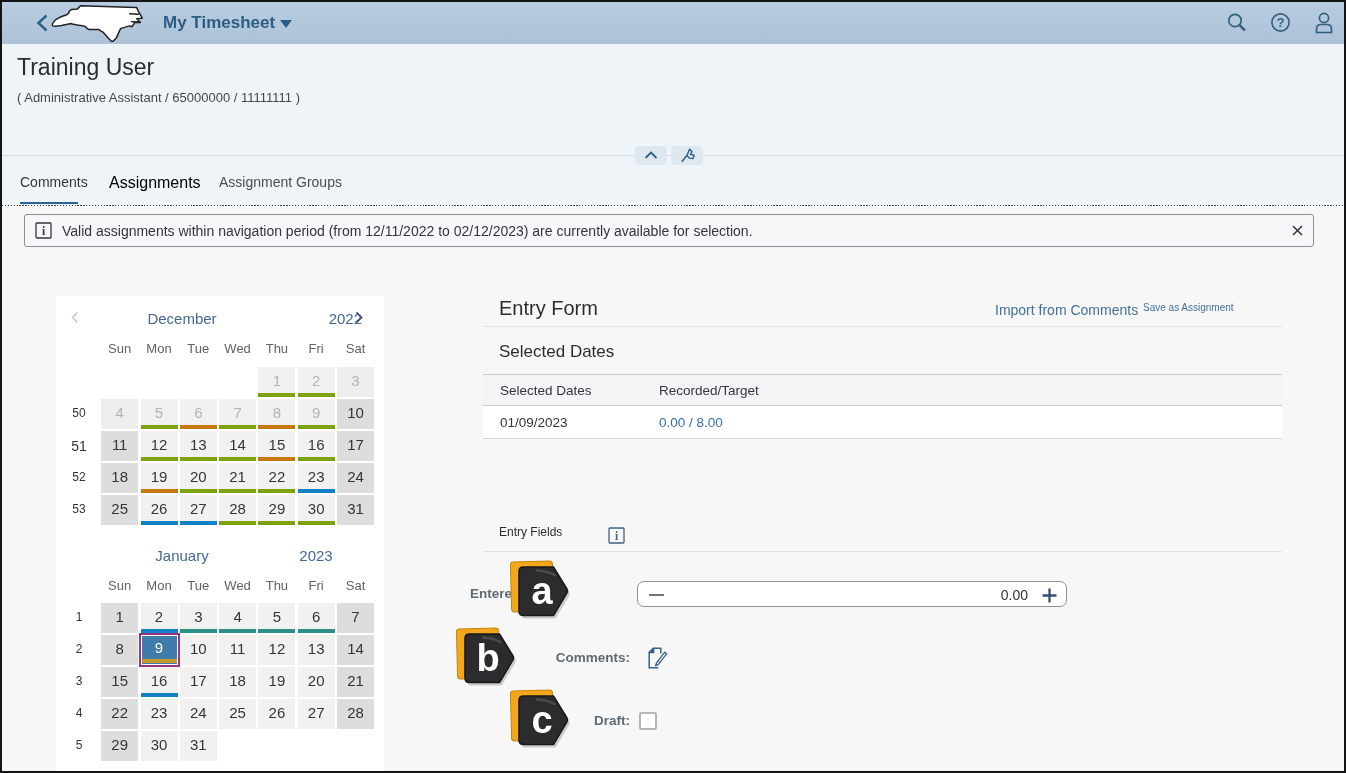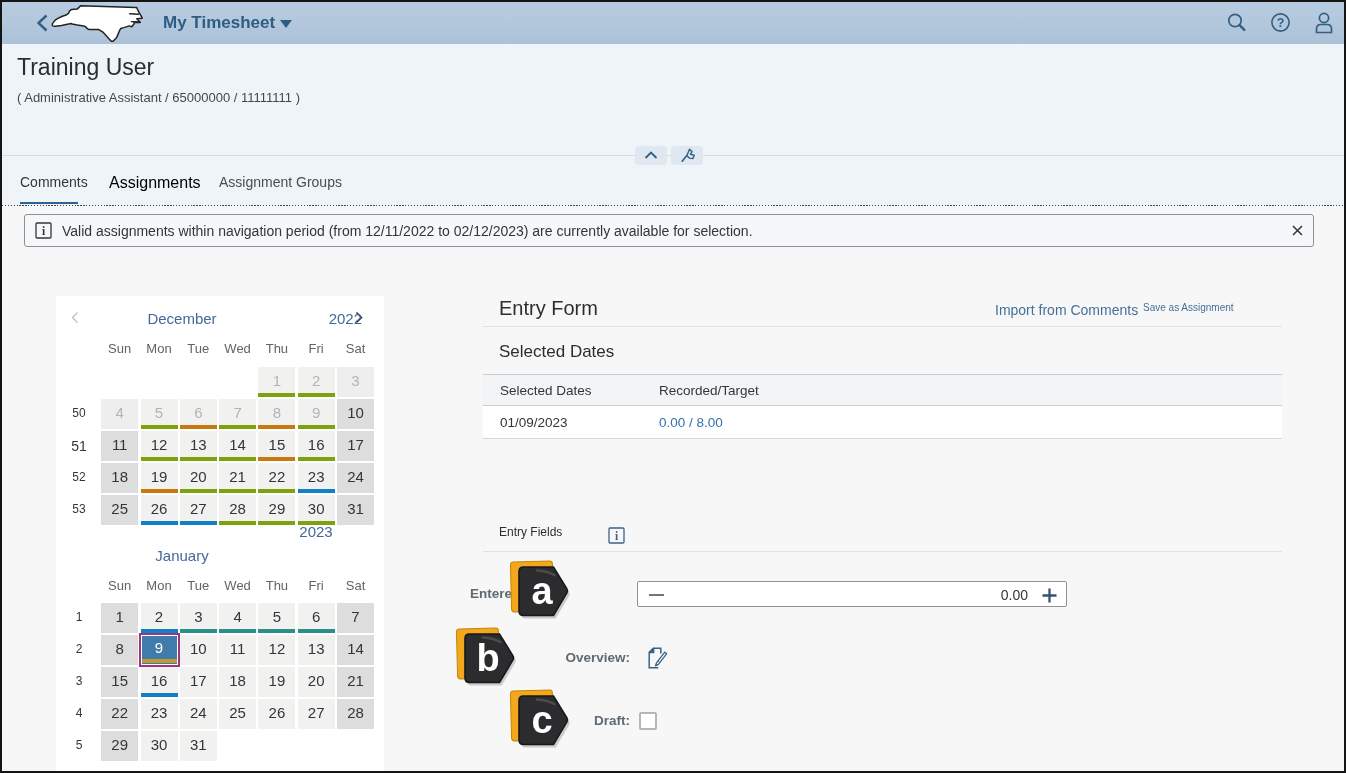--- a/index.html
+++ b/index.html
@@ -107,21 +107,21 @@
 <div style="position:absolute;left:297.7px;top:463.0px;width:37px;height:30px;background:#f1f1f0;color:#32363a;font-size:15px;line-height:27px;text-align:center;">23<div style="position:absolute;left:0;right:0;bottom:0;height:4px;background:#1180c4"></div></div>
 <div style="position:absolute;left:337.0px;top:463.0px;width:37px;height:30px;background:#dddddd;color:#32363a;font-size:15px;line-height:27px;text-align:center;">24</div>
 <div style="position:absolute;left:101.2px;top:495.0px;width:37px;height:30px;background:#dddddd;color:#32363a;font-size:15px;line-height:27px;text-align:center;">25</div>
 <div style="position:absolute;left:140.5px;top:495.0px;width:37px;height:30px;background:#f1f1f0;color:#32363a;font-size:15px;line-height:27px;text-align:center;">26<div style="position:absolute;left:0;right:0;bottom:0;height:4px;background:#1180c4"></div></div>
 <div style="position:absolute;left:179.8px;top:495.0px;width:37px;height:30px;background:#f1f1f0;color:#32363a;font-size:15px;line-height:27px;text-align:center;">27<div style="position:absolute;left:0;right:0;bottom:0;height:4px;background:#1180c4"></div></div>
 <div style="position:absolute;left:219.1px;top:495.0px;width:37px;height:30px;background:#f1f1f0;color:#32363a;font-size:15px;line-height:27px;text-align:center;">28<div style="position:absolute;left:0;right:0;bottom:0;height:4px;background:#7da20e"></div></div>
 <div style="position:absolute;left:258.4px;top:495.0px;width:37px;height:30px;background:#f1f1f0;color:#32363a;font-size:15px;line-height:27px;text-align:center;">29<div style="position:absolute;left:0;right:0;bottom:0;height:4px;background:#7da20e"></div></div>
 <div style="position:absolute;left:297.7px;top:495.0px;width:37px;height:30px;background:#f1f1f0;color:#32363a;font-size:15px;line-height:27px;text-align:center;">30<div style="position:absolute;left:0;right:0;bottom:0;height:4px;background:#7da20e"></div></div>
 <div style="position:absolute;left:337.0px;top:495.0px;width:37px;height:30px;background:#dddddd;color:#32363a;font-size:15px;line-height:27px;text-align:center;">31</div>
 <div style="position:absolute;left:122px;top:547px;width:120px;text-align:center;color:#44689a;font-size:15px">January</div>
-<div style="position:absolute;left:276px;top:523px;width:80px;text-align:center;color:#44689a;font-size:15px">2023</div>
+<div style="position:absolute;left:276px;top:547px;width:80px;text-align:center;color:#44689a;font-size:15px">2023</div>
 <div style="position:absolute;left:101.2px;top:578px;width:37px;text-align:center;color:#616366;font-size:13px">Sun</div>
 <div style="position:absolute;left:140.5px;top:578px;width:37px;text-align:center;color:#616366;font-size:13px">Mon</div>
 <div style="position:absolute;left:179.8px;top:578px;width:37px;text-align:center;color:#616366;font-size:13px">Tue</div>
 <div style="position:absolute;left:219.1px;top:578px;width:37px;text-align:center;color:#616366;font-size:13px">Wed</div>
 <div style="position:absolute;left:258.4px;top:578px;width:37px;text-align:center;color:#616366;font-size:13px">Thu</div>
 <div style="position:absolute;left:297.7px;top:578px;width:37px;text-align:center;color:#616366;font-size:13px">Fri</div>
 <div style="position:absolute;left:337.0px;top:578px;width:37px;text-align:center;color:#616366;font-size:13px">Sat</div>
 <div style="position:absolute;left:64px;top:610px;width:30px;text-align:center;color:#32363a;font-size:12px">1</div>
 <div style="position:absolute;left:64px;top:642px;width:30px;text-align:center;color:#32363a;font-size:12px">2</div>
 <div style="position:absolute;left:64px;top:674px;width:30px;text-align:center;color:#32363a;font-size:12px">3</div>
@@ -172,23 +172,23 @@
 <div class="abs" style="left:483px;top:406px;width:799px;height:33px;background:#ffffff;border-bottom:1px solid #d4d7da;box-sizing:border-box"></div>
 <div class="abs" style="left:500px;top:415px;font-size:13.5px;color:#32363a">01/09/2023</div>
 <div class="abs" style="left:659px;top:415px;font-size:13.5px;color:#3470ad">0.00 / 8.00</div>
 <div class="abs" style="left:499px;top:525px;font-size:12px;color:#2b2e31">Entry Fields</div>
 <svg class="abs" style="left:608px;top:527px" width="17" height="17" viewBox="0 0 17 17">
 <rect x="1" y="1" width="15" height="15" rx="1" fill="none" stroke="#3f6285" stroke-width="1.3"></rect>
 <text x="8.5" y="12.6" text-anchor="middle" font-size="11.5" font-weight="bold" font-family="Liberation Serif,serif" fill="#3f6285">i</text>
   </svg>
 <div class="abs" style="left:483px;top:551px;width:799px;height:1px;background:#e0e3e6"></div>
 <div class="abs" style="left:470px;top:586px;width:160px;font-size:13.5px;font-weight:bold;color:#5f6a73">Entered:</div>
-<div class="abs" style="left:470px;top:650px;width:160px;text-align:right;font-size:13.5px;font-weight:bold;color:#5f6a73">Overview:</div>
+<div class="abs" style="left:470px;top:650px;width:160px;text-align:right;font-size:13.5px;font-weight:bold;color:#5f6a73">Comments:</div>
 <div class="abs" style="left:470px;top:713px;width:160px;text-align:right;font-size:13.5px;font-weight:bold;color:#5f6a73">Draft:</div>
-<div class="abs" style="left:637px;top:581px;width:430px;height:26px;background:#fff;border:1px solid #8f9193;border-radius:2px;box-sizing:border-box">
+<div class="abs" style="left:637px;top:581px;width:430px;height:26px;background:#fff;border:1px solid #8f9193;border-radius:7px;box-sizing:border-box">
 <div style="position:absolute;left:11px;top:11.5px;width:15px;height:2px;background:#70767c"></div>
 <div style="position:absolute;right:38px;top:5px;font-size:14px;color:#32363a">0.00</div>
 <svg style="position:absolute;right:8px;top:5px" width="17" height="17" viewBox="0 0 17 17">
       <path d="M8.5 1.5 V15.5 M1.5 8.5 H15.5" stroke="#335175" stroke-width="2.3"></path>
     </svg>
 </div>
 <svg class="abs" style="left:645px;top:646px" width="24" height="24" viewBox="0 0 24 24">
 <path d="M8.2,2.2 L15.8,2.2 L15.8,7.5 M13.3,21.8 L4.2,21.8 L4.2,6.2 L8.2,2.2" fill="none" stroke="#3b6287" stroke-width="1.5"></path>
 <path d="M8.8,2.2 L8.8,6.6 L4.4,6.6 Z" fill="#3b6287" stroke="#3b6287" stroke-width="1.2" stroke-linejoin="round"></path>
 <path d="M11.5,16.9 L19.8,6.2 L21.7,7.7 L13.4,18.4 L10.5,19.8 Z" fill="#ffffff" stroke="#3b6287" stroke-width="1.3" stroke-linejoin="round"></path>

